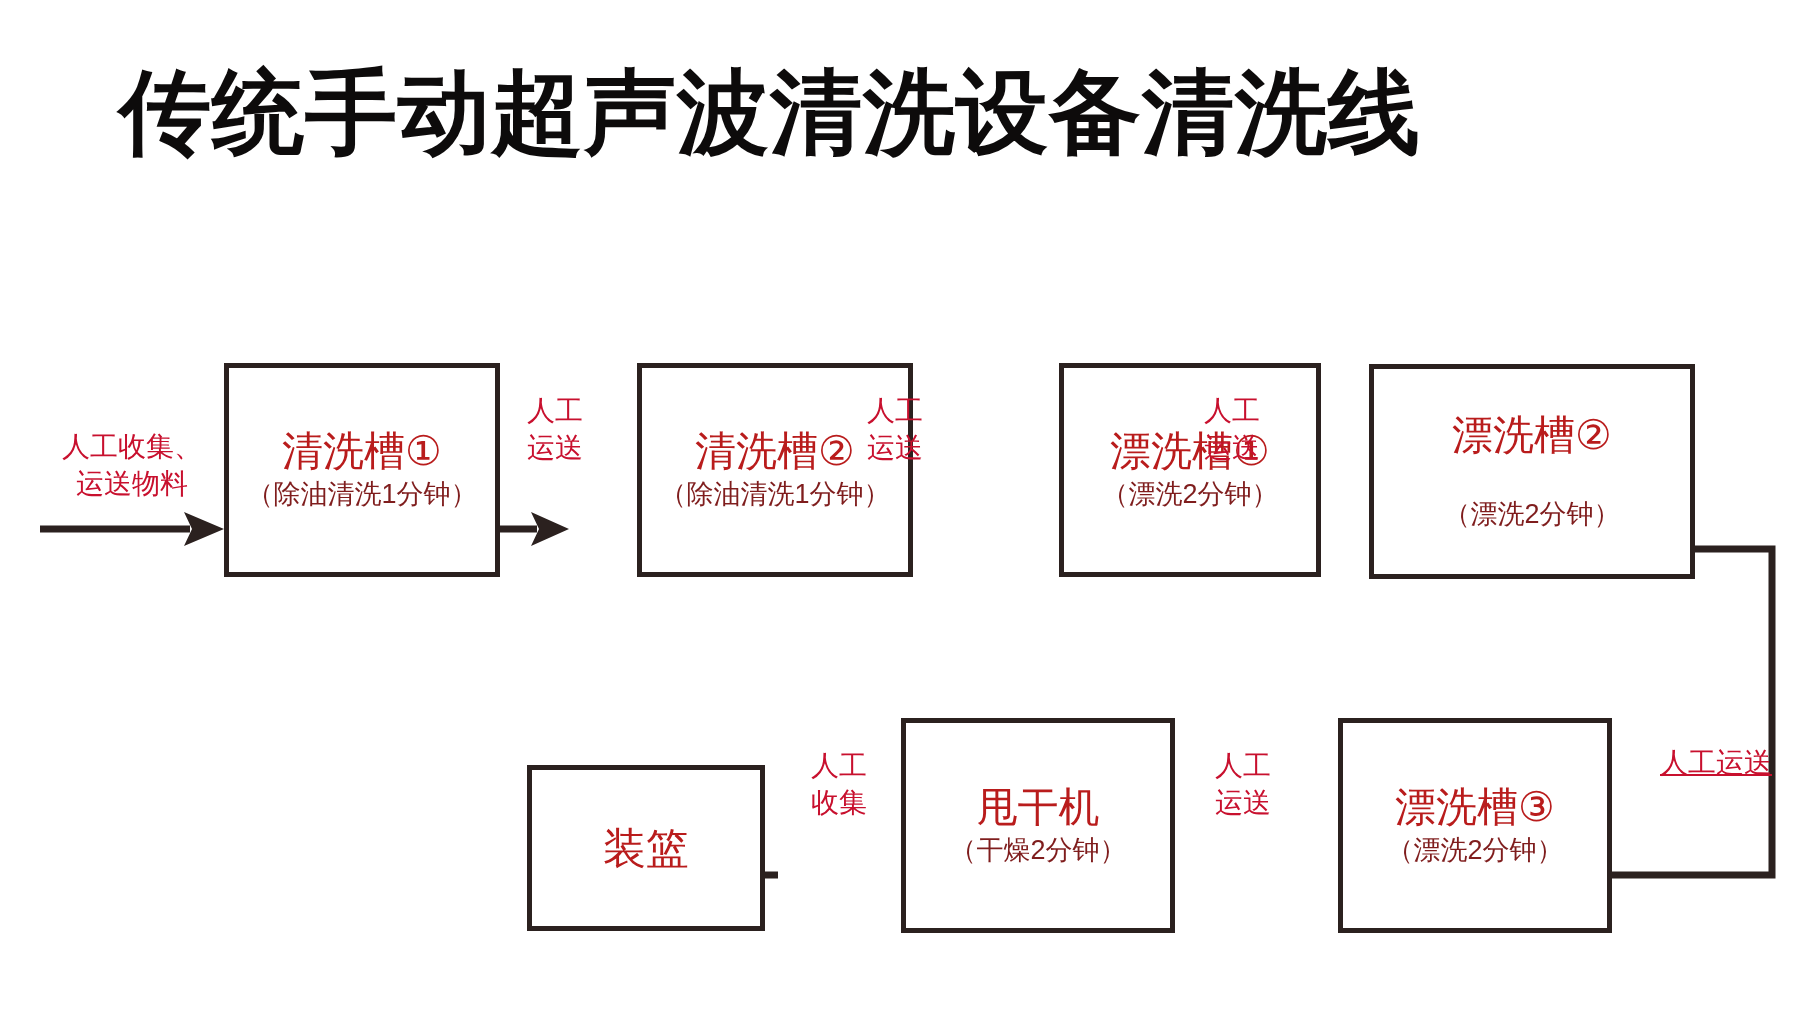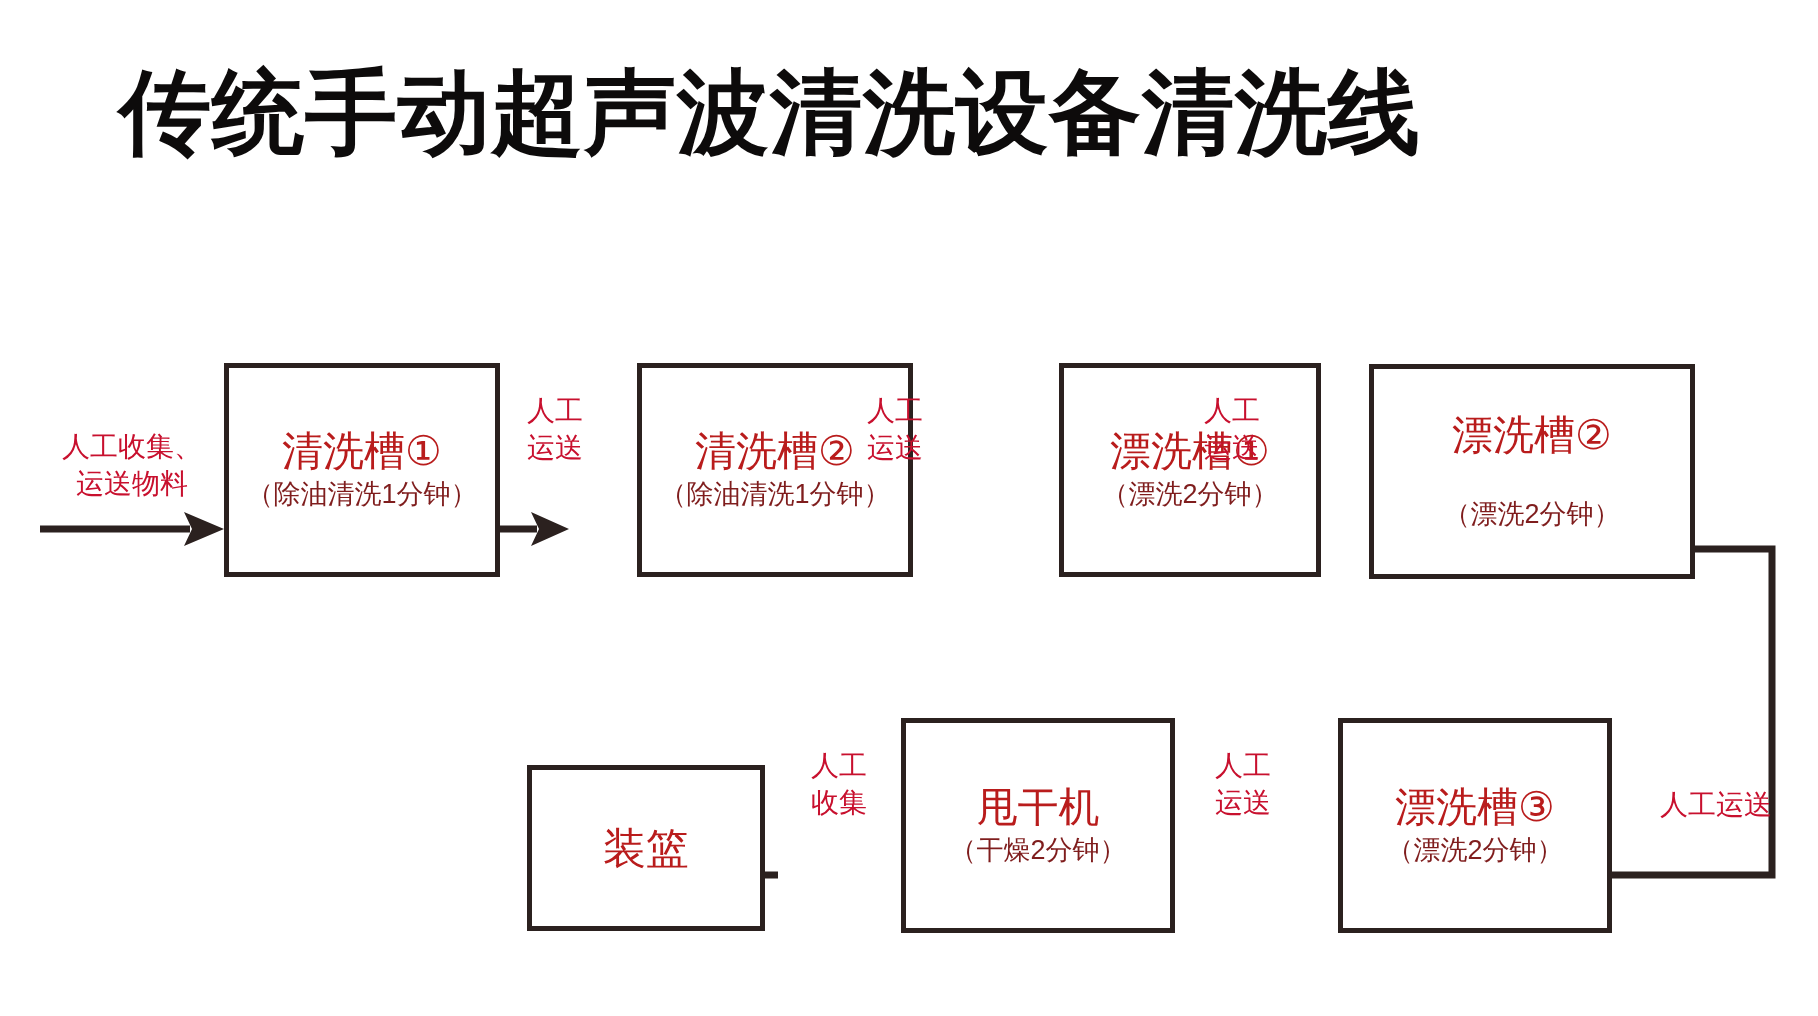--- a/index.html
+++ b/index.html
@@ -172,21 +172,21 @@
 
   <div class="redlabel" style="left:508px; top:393px; width:94px;">人工
 运送</div>
 
   <div class="redlabel" style="left:848px; top:393px; width:94px;">人工
 运送</div>
 
   <div class="redlabel" style="left:1185px; top:393px; width:94px;">人工
 运送</div>
 
-  <div class="redlabel nowrap" style="left:1640px; top:787px; width:152px;">人工运送</div>
+  <div class="redlabel nowrap" style="left:1640px; top:745px; width:152px;text-decoration:underline;">人工运送</div>
 
   <div class="redlabel" style="left:1196px; top:748px; width:94px;">人工
 运送</div>
 
   <div class="redlabel" style="left:792px; top:748px; width:94px;">人工
 收集</div>
 
 </div>
 
 </body></html>

